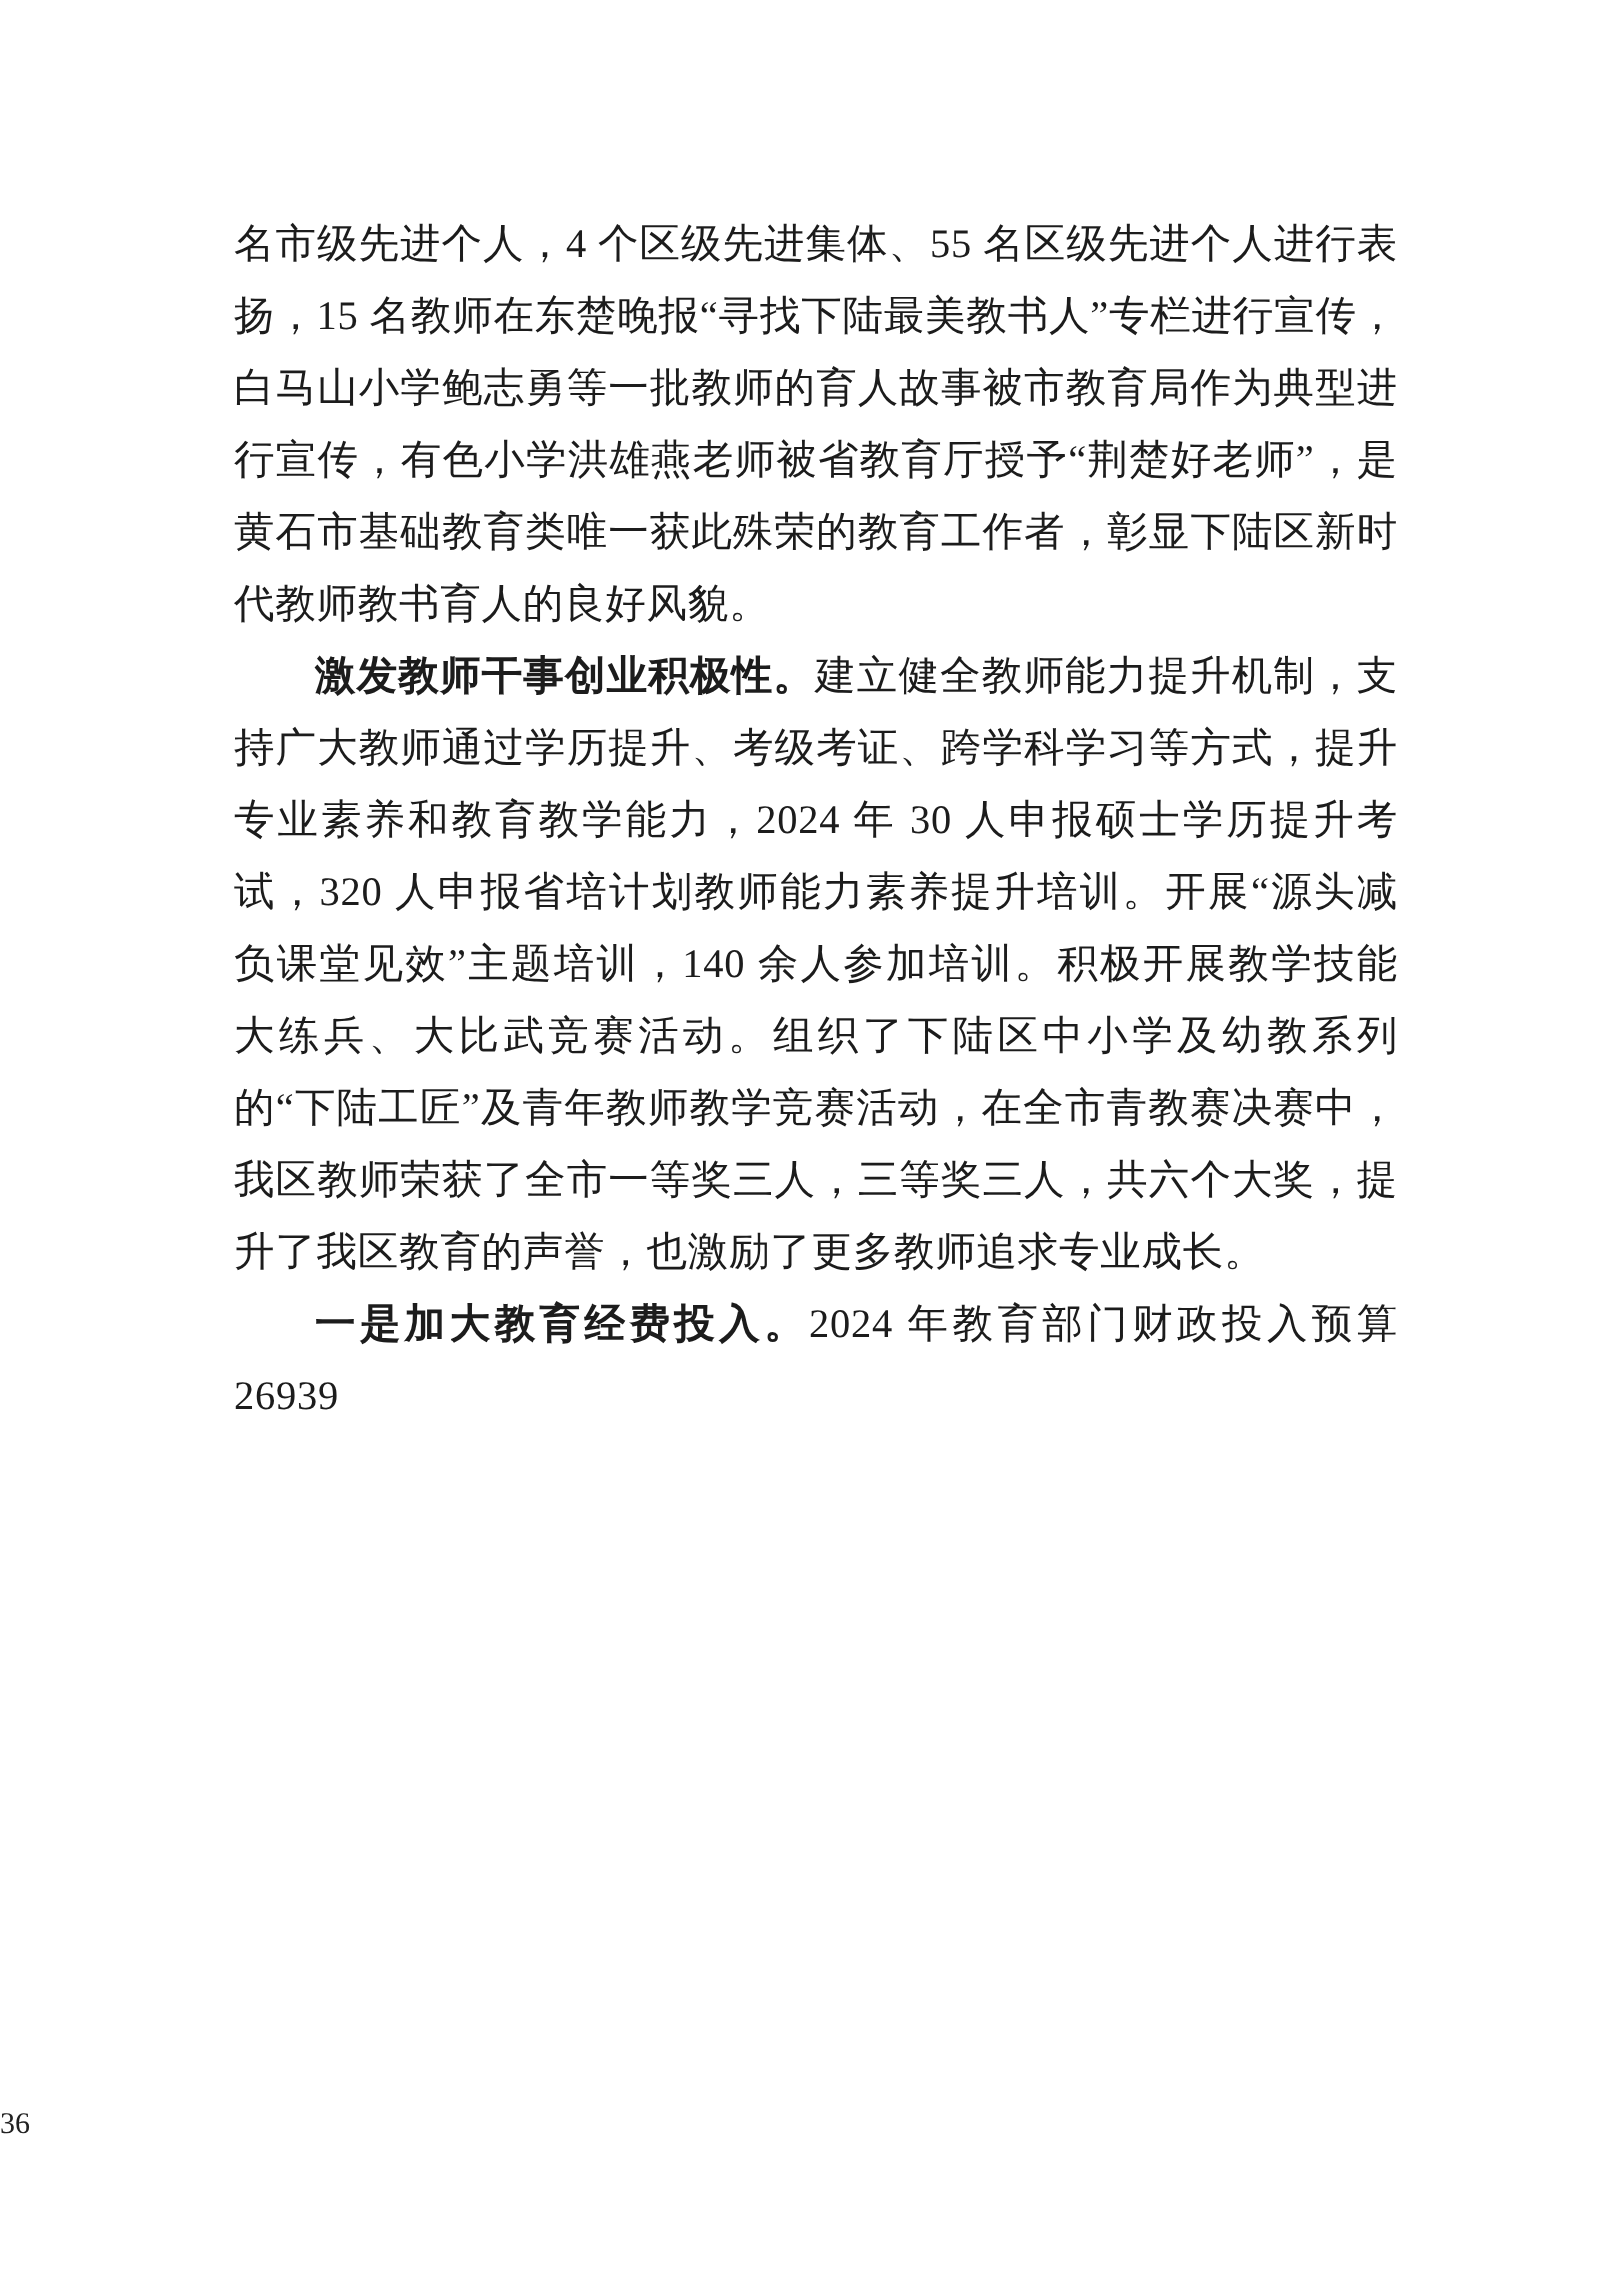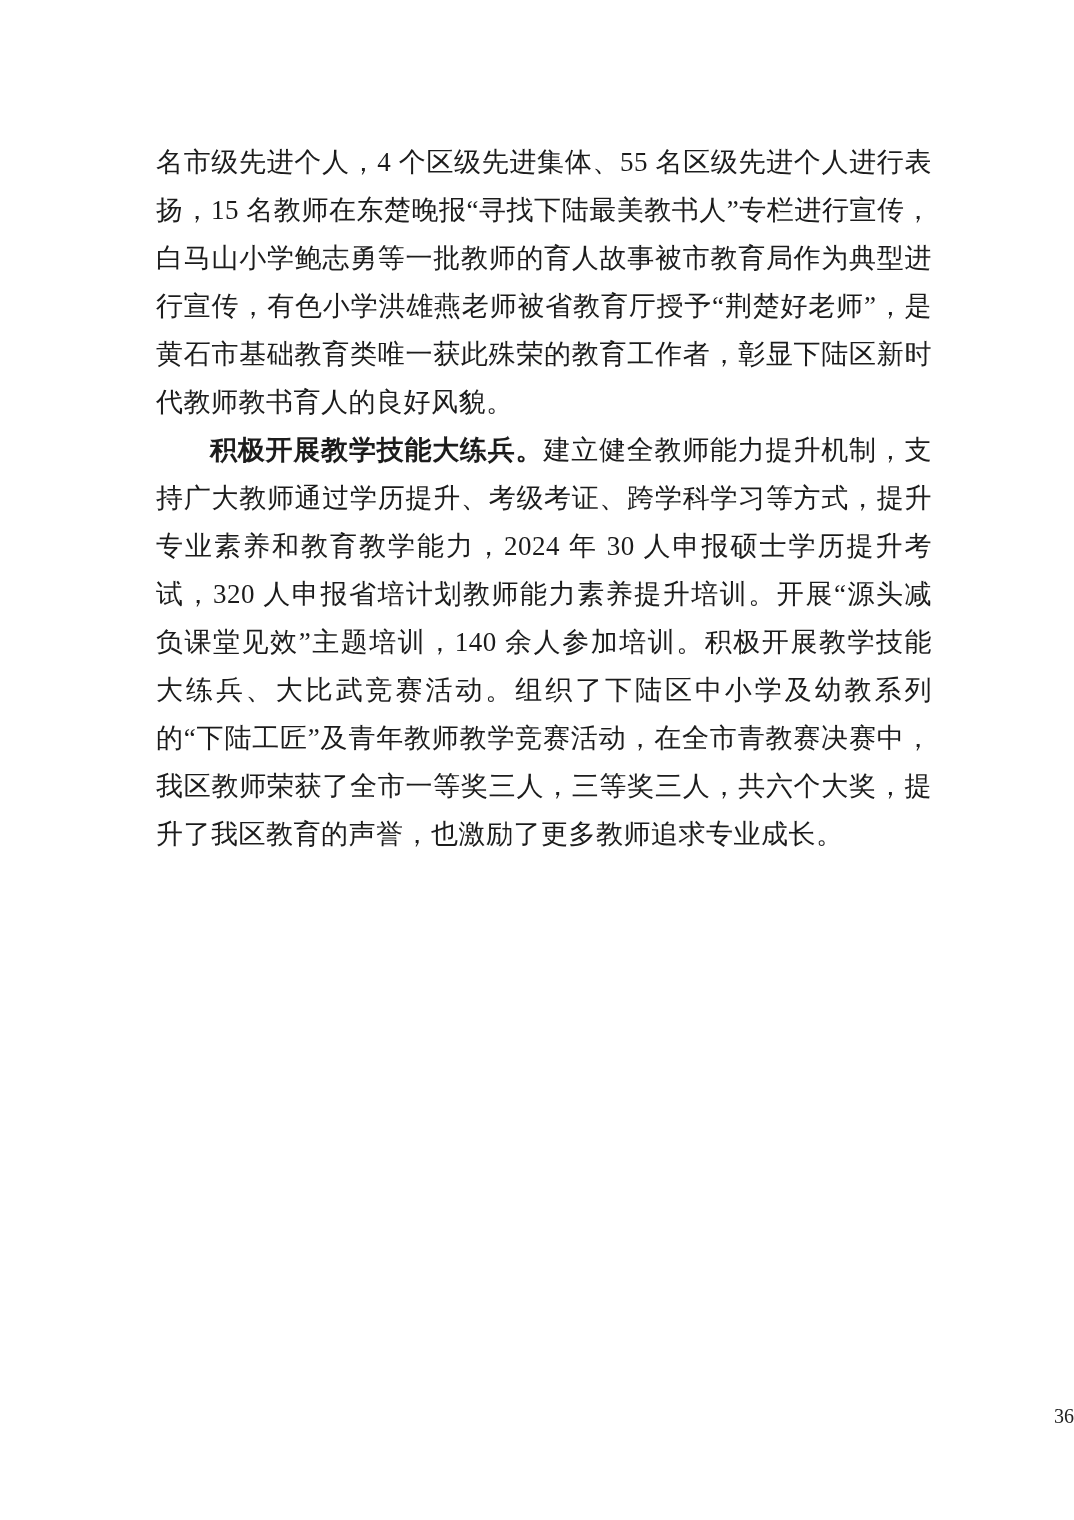--- a/index.html
+++ b/index.html
@@ -40,32 +40,33 @@
     font-weight: 700;
   }
   .para .lead {
     font-weight: 700;
   }
   .footer {
     position: absolute;
     left: 0;
     right: 0;
     top: 1402px;
-    text-align: right;
+    text-align: left;
   }
   .page-number {
     font-size: 20px;
     color: #222222;
     line-height: 28px;
   }
 </style>
 </head>
 <body>
 
 <div class="page">
   <div class="content" id="content">
       <p class="para">名市级先进个人，4 个区级先进集体、55 名区级先进个人进行表扬，15 名教师在东楚晚报“寻找下陆最美教书人”专栏进行宣传，白马山小学鲍志勇等一批教师的育人故事被市教育局作为典型进行宣传，有色小学洪雄燕老师被省教育厅授予“荆楚好老师”，是黄石市基础教育类唯一获此殊荣的教育工作者，彰显下陆区新时代教师教书育人的良好风貌。</p>
-      <p class="para indent"><span class="lead">积极开展教学技能大练兵。</span>建立健全教师能力提升机制，支持广大教师通过学历提升、考级考证、跨学科学习等方式，提升专业素养和教育教学能力，2024 年 30 人申报硕士学历提升考试，320 人申报省培计划教师能力素养提升培训。开展“源头减负课堂见效”主题培训，140 余人参加培训。积极开展教学技能大练兵、大比武竞赛活动。组织了下陆区中小学及幼教系列的“下陆工匠”及青年教师教学竞赛活动，在全市青教赛决赛中，我区教师荣获了全市一等奖三人，三等奖三人，共六个大奖，提升了我区教育的声誉，也激励了更多教师追求专业成长。</p>
+      <p class="para indent"><span class="lead">激发教师干事创业积极性。</span>建立健全教师能力提升机制，支持广大教师通过学历提升、考级考证、跨学科学习等方式，提升专业素养和教育教学能力，2024 年 30 人申报硕士学历提升考试，320 人申报省培计划教师能力素养提升培训。开展“源头减负课堂见效”主题培训，140 余人参加培训。积极开展教学技能大练兵、大比武竞赛活动。组织了下陆区中小学及幼教系列的“下陆工匠”及青年教师教学竞赛活动，在全市青教赛决赛中，我区教师荣获了全市一等奖三人，三等奖三人，共六个大奖，提升了我区教育的声誉，也激励了更多教师追求专业成长。</p>
+      <p class="para indent"><span class="lead">一是加大教育经费投入。</span>2024 年教育部门财政投入预算 26939</p>
     </div>
   <div class="footer">
     <span class="page-number">36</span>
   </div>
 </div>
 
 </body></html>

